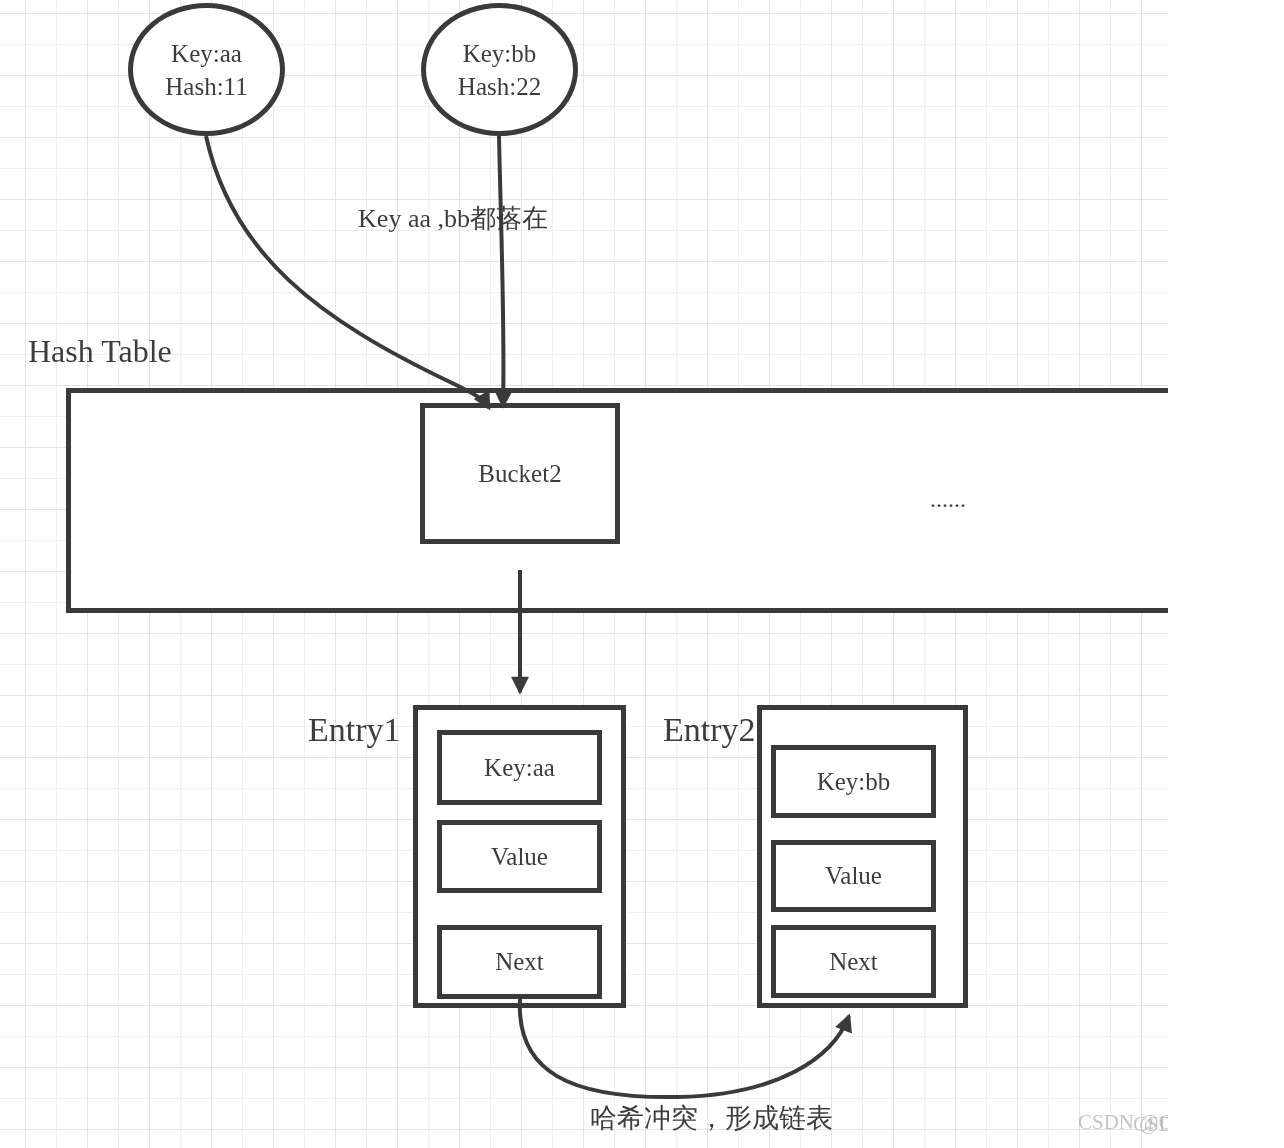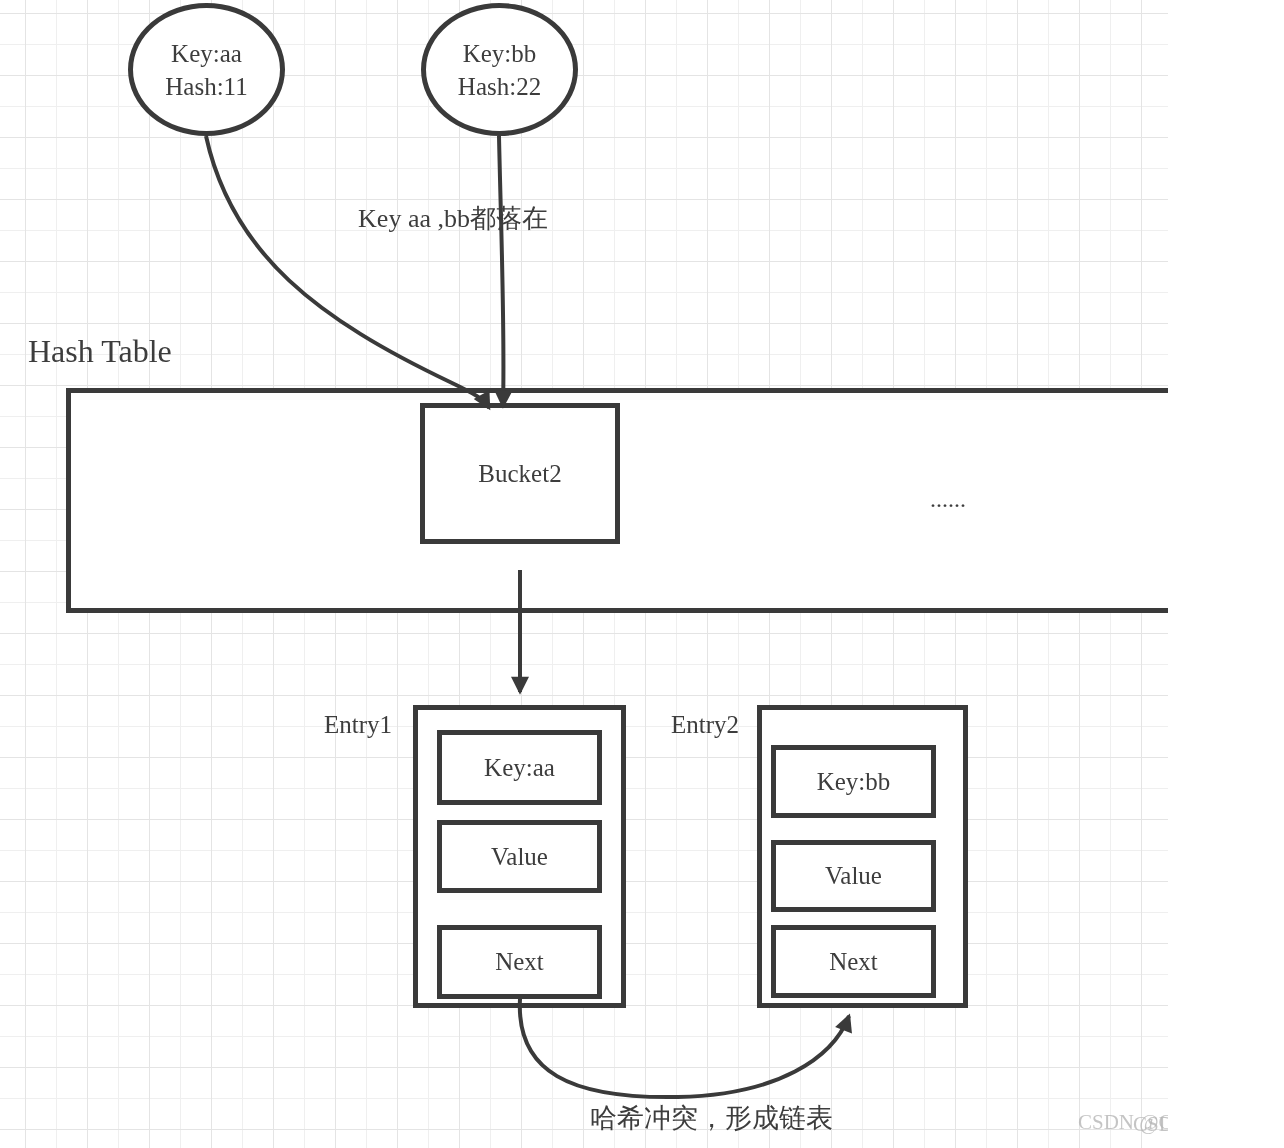--- a/index.html
+++ b/index.html
@@ -18,21 +18,21 @@
     background-size:62px 62px,62px 62px,31px 31px,31px 31px;
     background-position:25px 13px;
   }
   .shape{
     position:absolute;box-sizing:border-box;background:#fff;
     border:5px solid #3a3a3a;
     display:flex;align-items:center;justify-content:center;
     font-size:25px;color:#3d3d3d;z-index:2;
   }
   .ellipse{border-radius:50%;flex-direction:column;line-height:33px;text-align:center;}
-  .label{position:absolute;z-index:4;font-size:25px;color:#3d3d3d;white-space:nowrap;}
+  .label{position:absolute;z-index:4;font-size:34px;color:#3d3d3d;white-space:nowrap;}
   .center{text-align:right;}
   svg.wires{position:absolute;left:0;top:0;z-index:3;pointer-events:none;}
   .watermark{position:absolute;z-index:5;font-size:21px;color:#b6b6b6;opacity:.8;white-space:nowrap;}
 </style>
 </head>
 <body>
 
 <div class="canvas">
 
   <div class="shape ellipse" style="left:128px;top:3px;width:157px;height:133px;">

